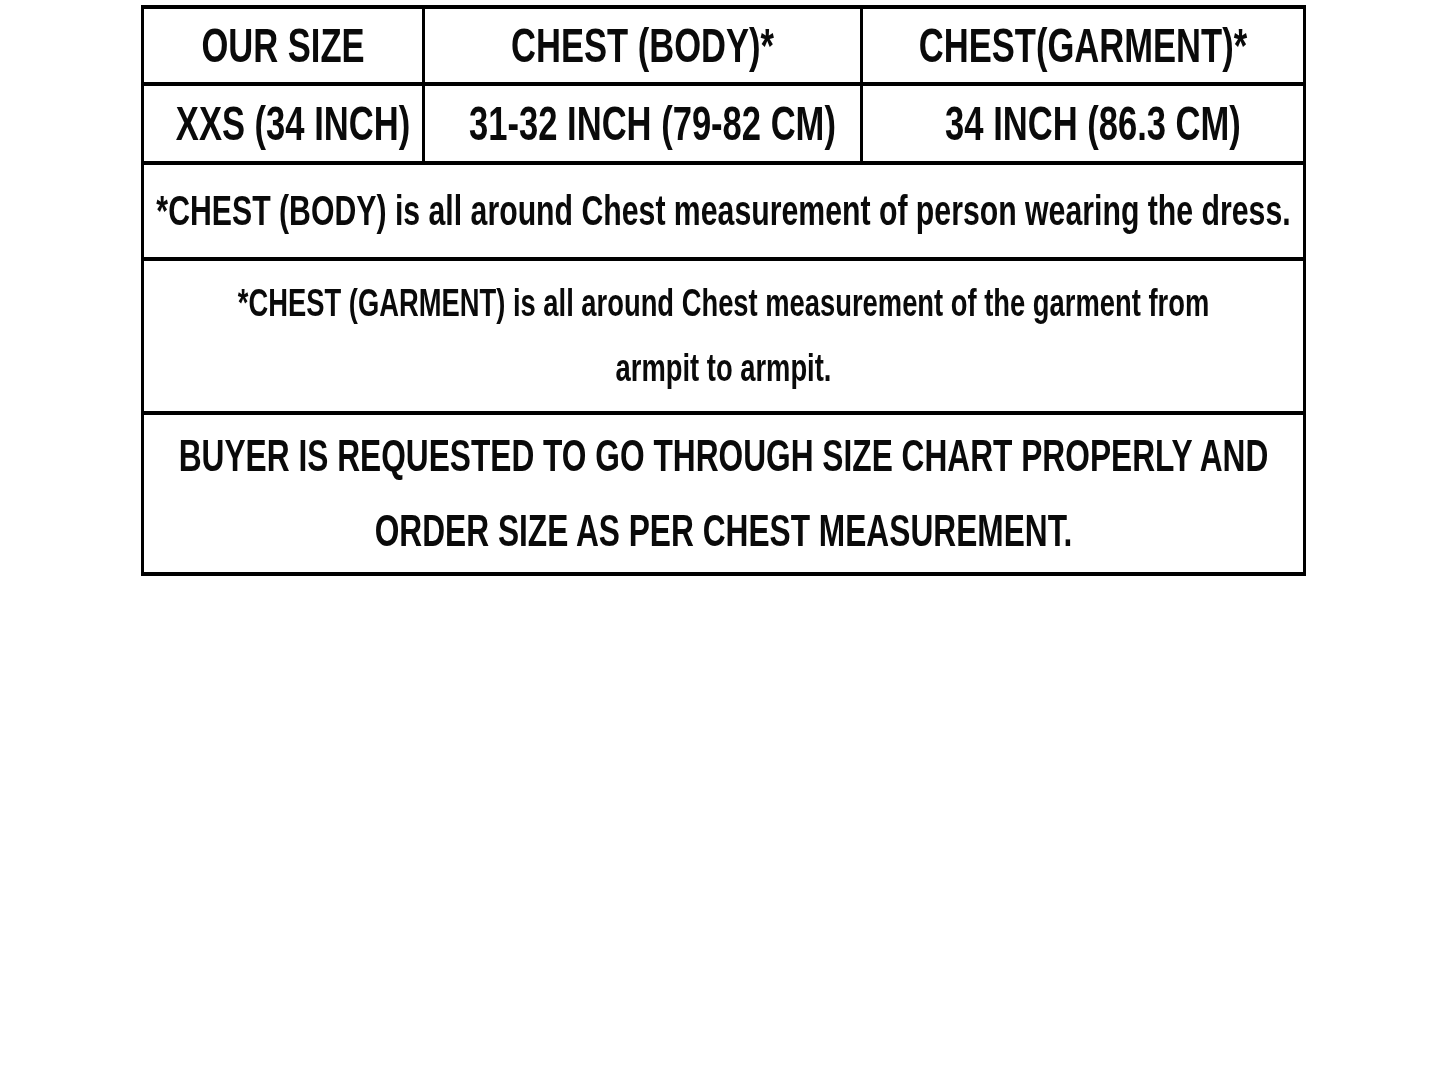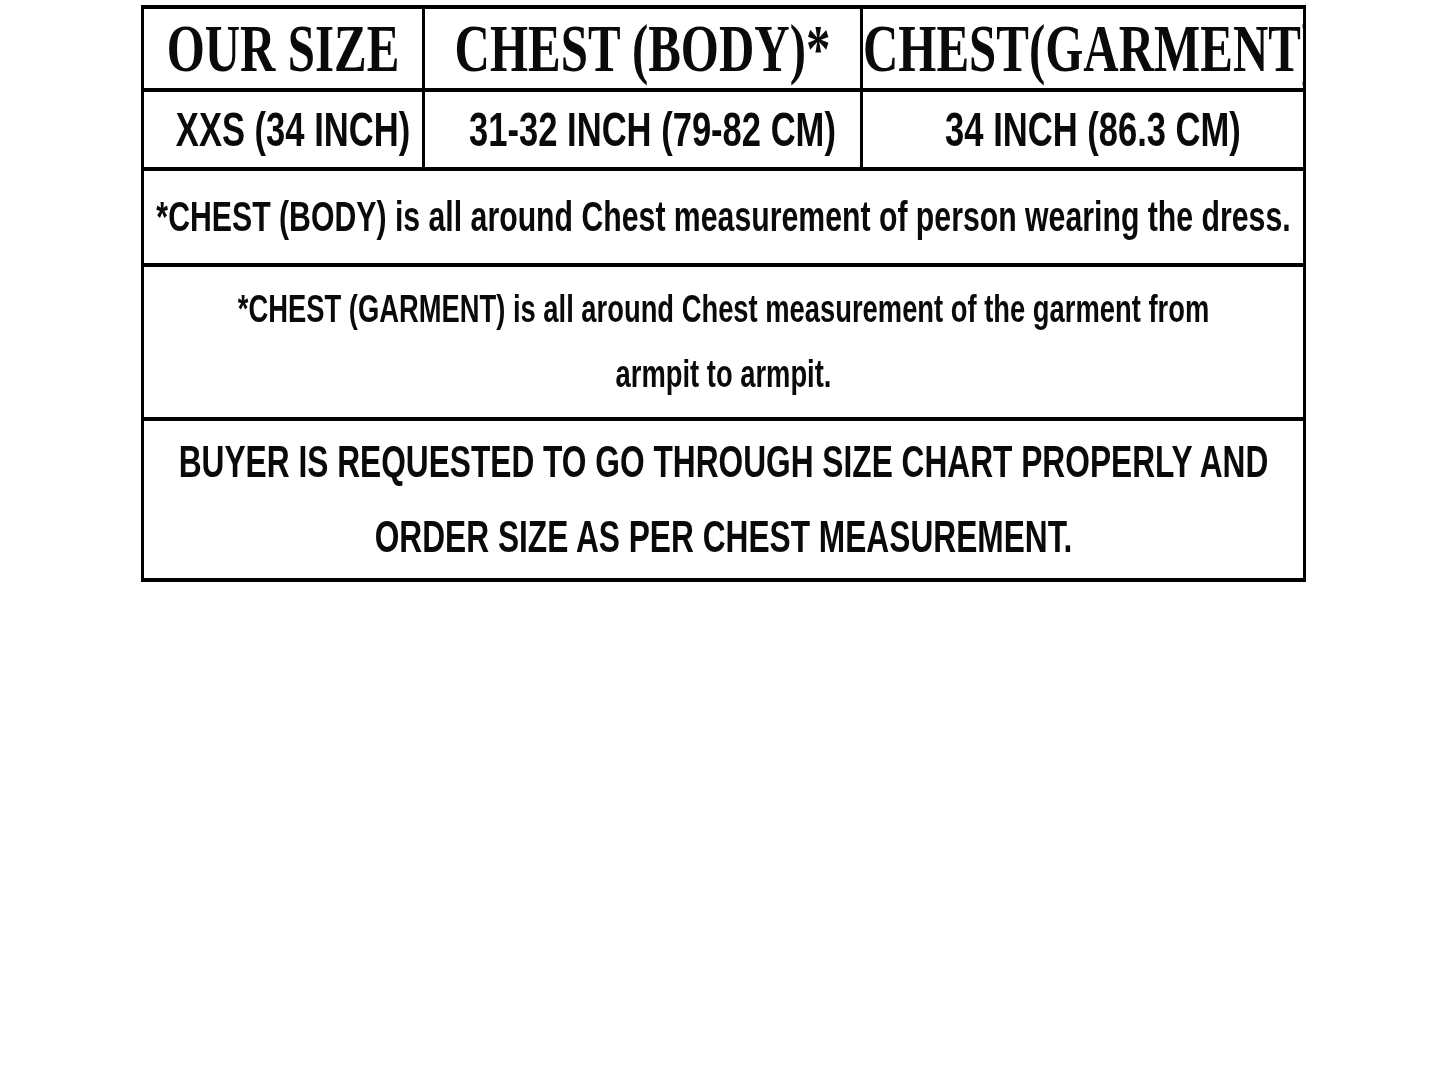--- a/index.html
+++ b/index.html
@@ -31,21 +31,21 @@
   }
   
   .cnd {
     display: block;
     width: 138.889%;
     transform: scaleX(0.72);
     transform-origin: 0 50%;
     text-align: center;
     white-space: pre;
   }
-  .header-row th { height: 73px;  font-size: 68px; font-family: Liberation Serif, serif; }
+  .header-row th { height: 73px;  font-size: 48px; }
   .data-row  td { height: 75px;  font-size: 48px; padding-left: 20px; }
   .note-body-row    td { height: 92px;  font-size: 42px; }
   .note-garment-row td { height: 150px; font-size: 38px; line-height: 1.7; margin-left: 32px; }
   .buyer-note-row   td { height: 157px; font-size: 44px; line-height: 1.7; }
 </style>
 </head>
 <body>
 
 <table class="size-chart">
   <colgroup>

